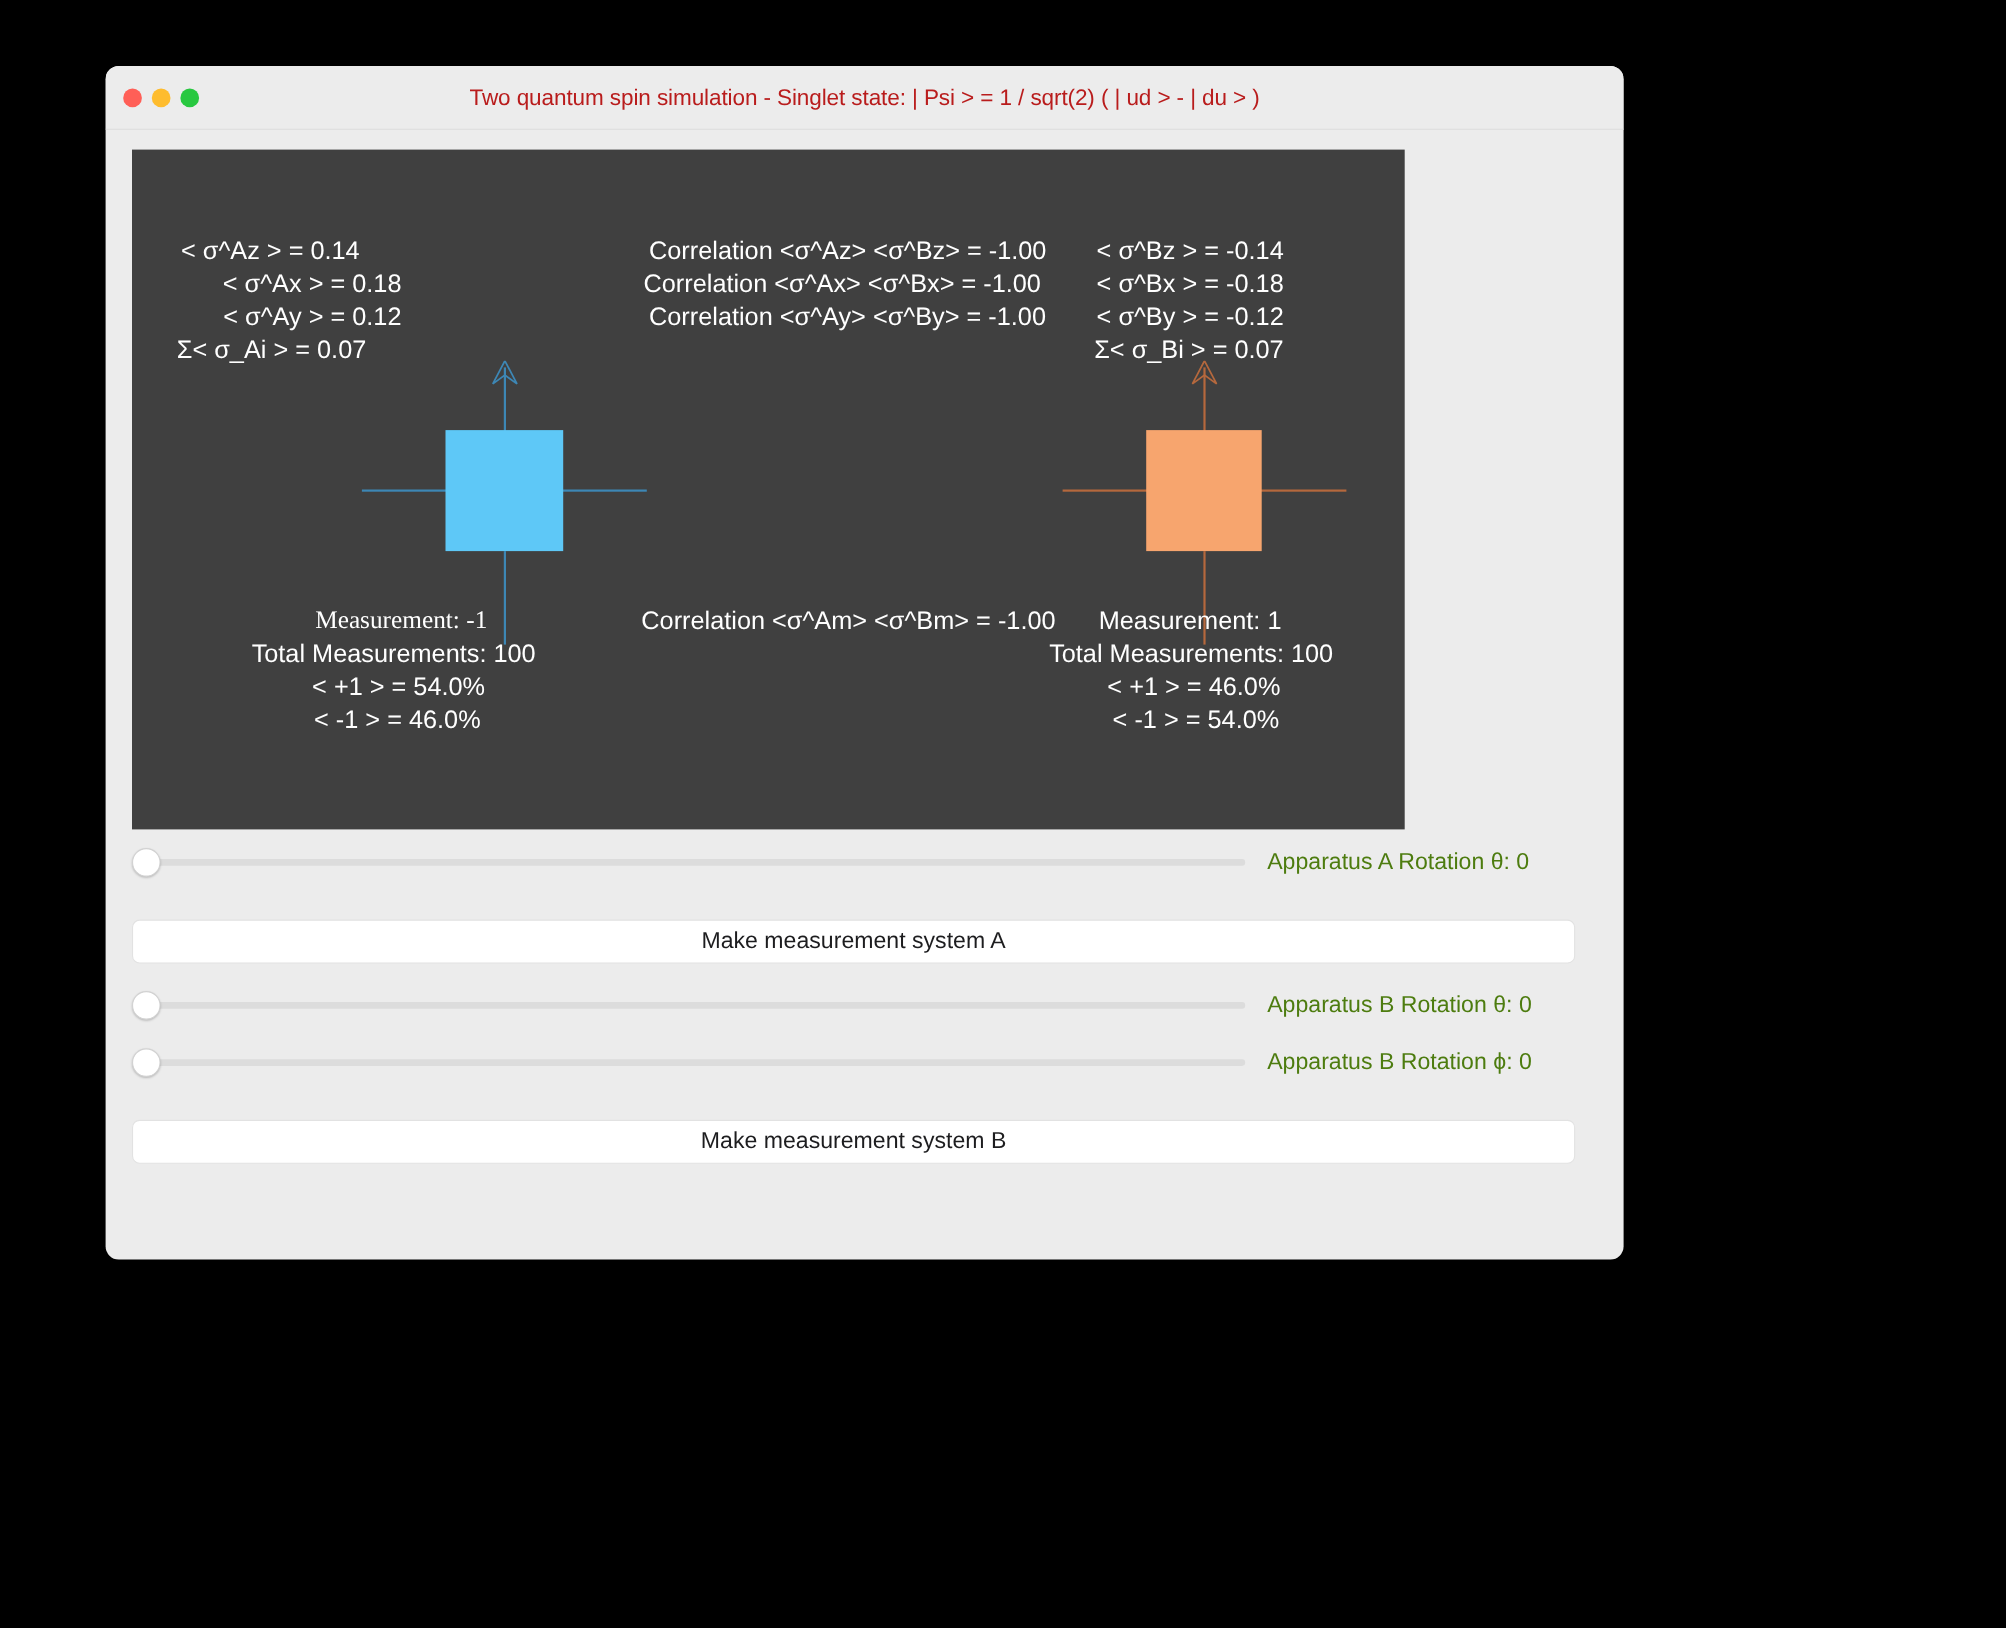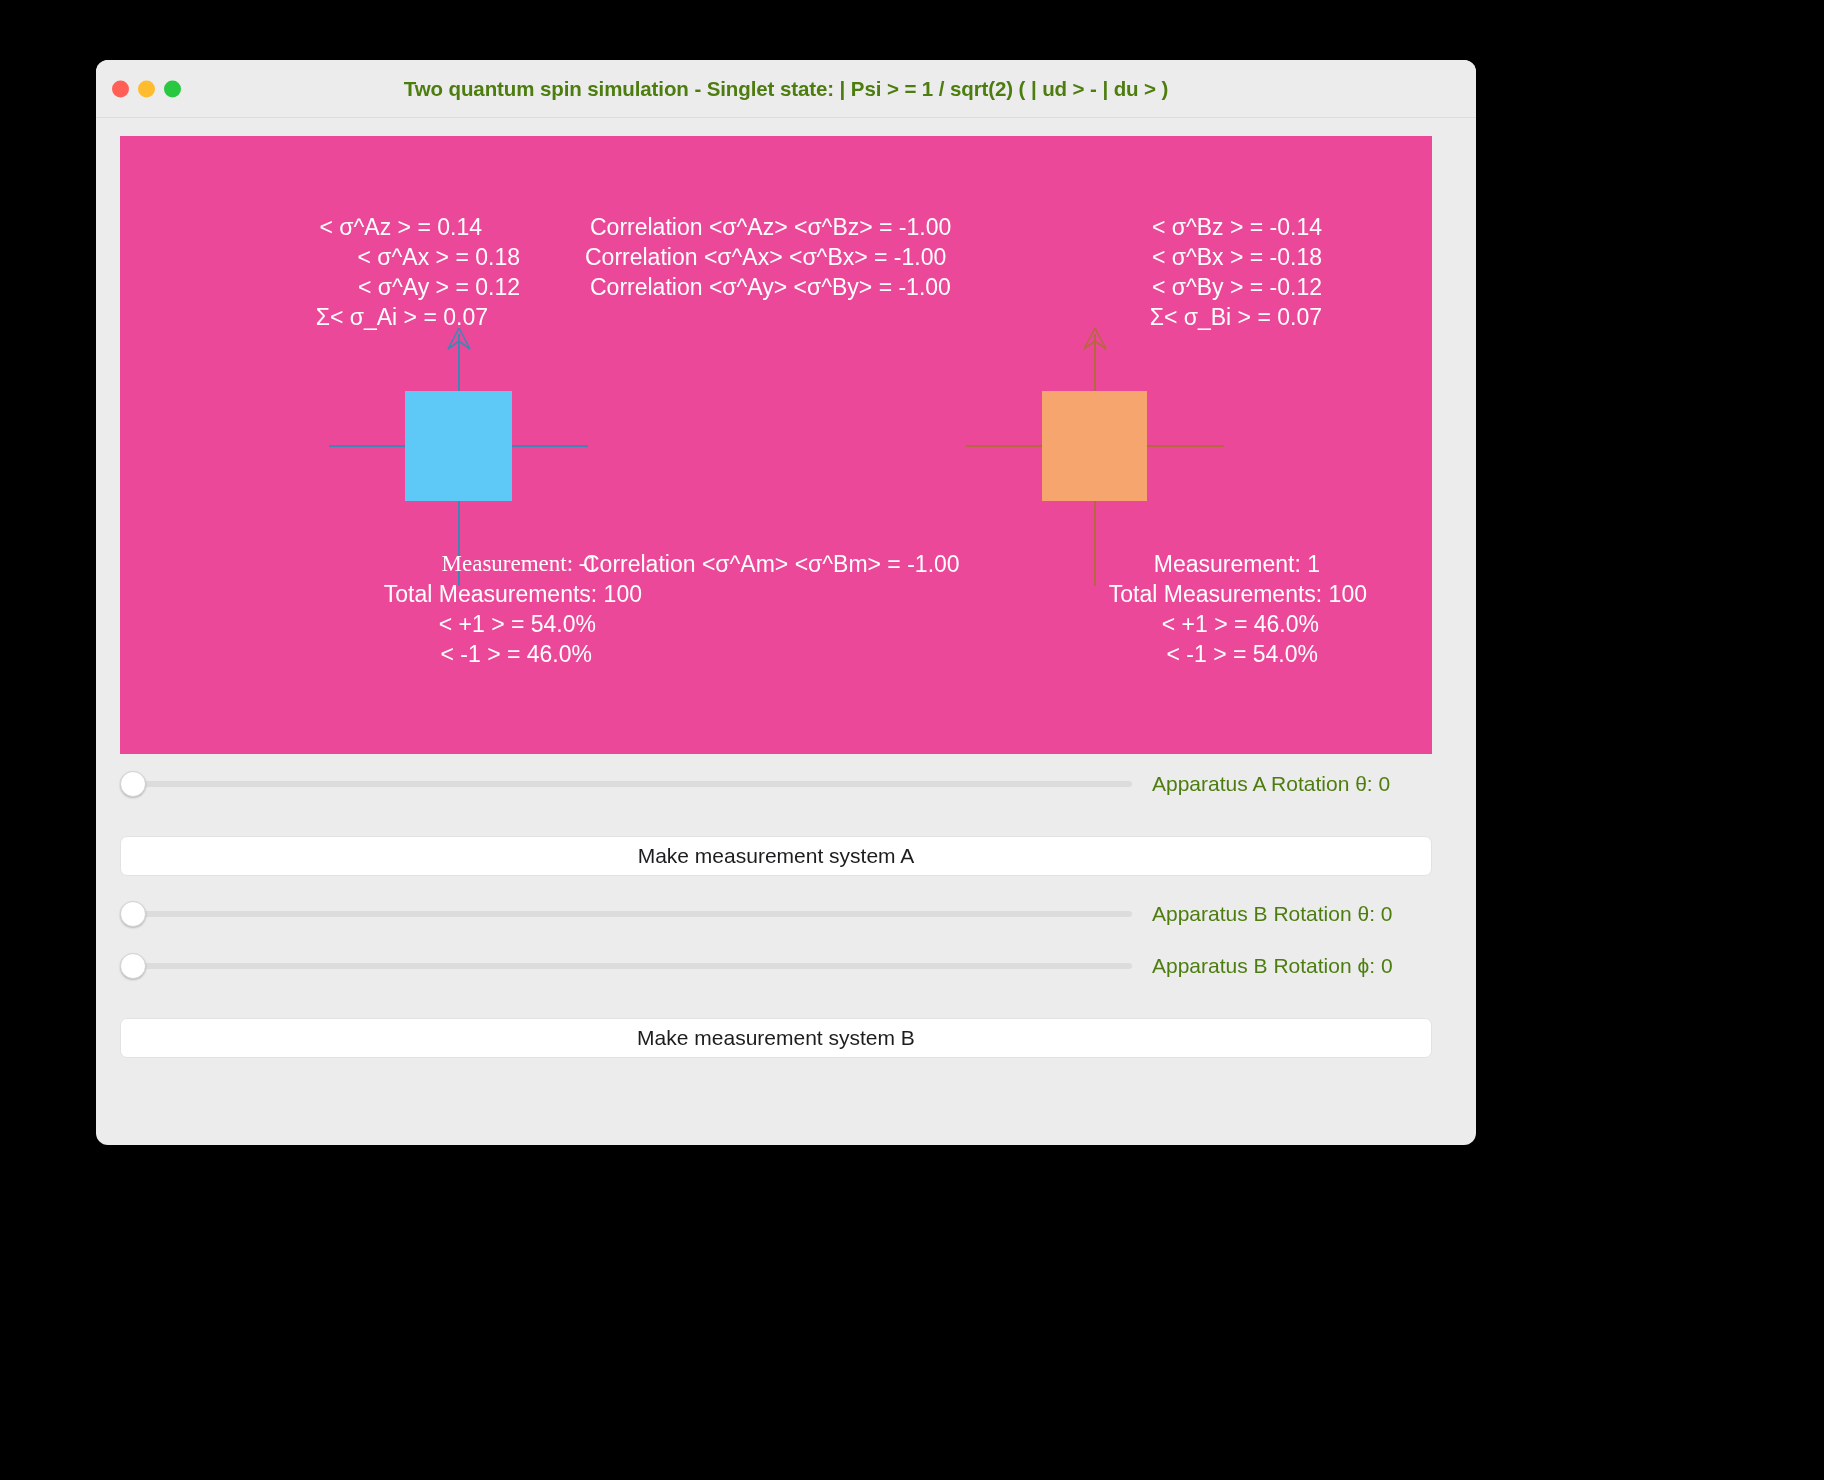--- a/index.html
+++ b/index.html
@@ -33,31 +33,31 @@
     display: flex; gap: 9px;
   }
   .light { width: 17px; height: 17px; border-radius: 50%; }
   .light.red { background: #ff5f57; }
   .light.yellow { background: #febc2e; }
   .light.green { background: #28c840; }
   #window-title {
     width: 100%;
     text-align: center;
     font-size: 20.5px;
-    font-weight: bold;
-    color: #4d7c0f;
+    font-weight: normal;
+    color: #b91c1c;
     letter-spacing: -0.1px;
   }
   #content {
     padding: 18px 24px 20px 24px;
   }
   #canvas {
     position: relative;
-    width: 1312px; height: 618px;
-    background: #ec4899;
+    width: 1157px; height: 618px;
+    background: #404040;
     overflow: hidden;
   }
   .stat-line {
     position: absolute;
     color: #ffffff;
     font-size: 23px;
     white-space: nowrap;
     font-family: "Liberation Sans", sans-serif;
   }
   .col-a { text-align: right; }

